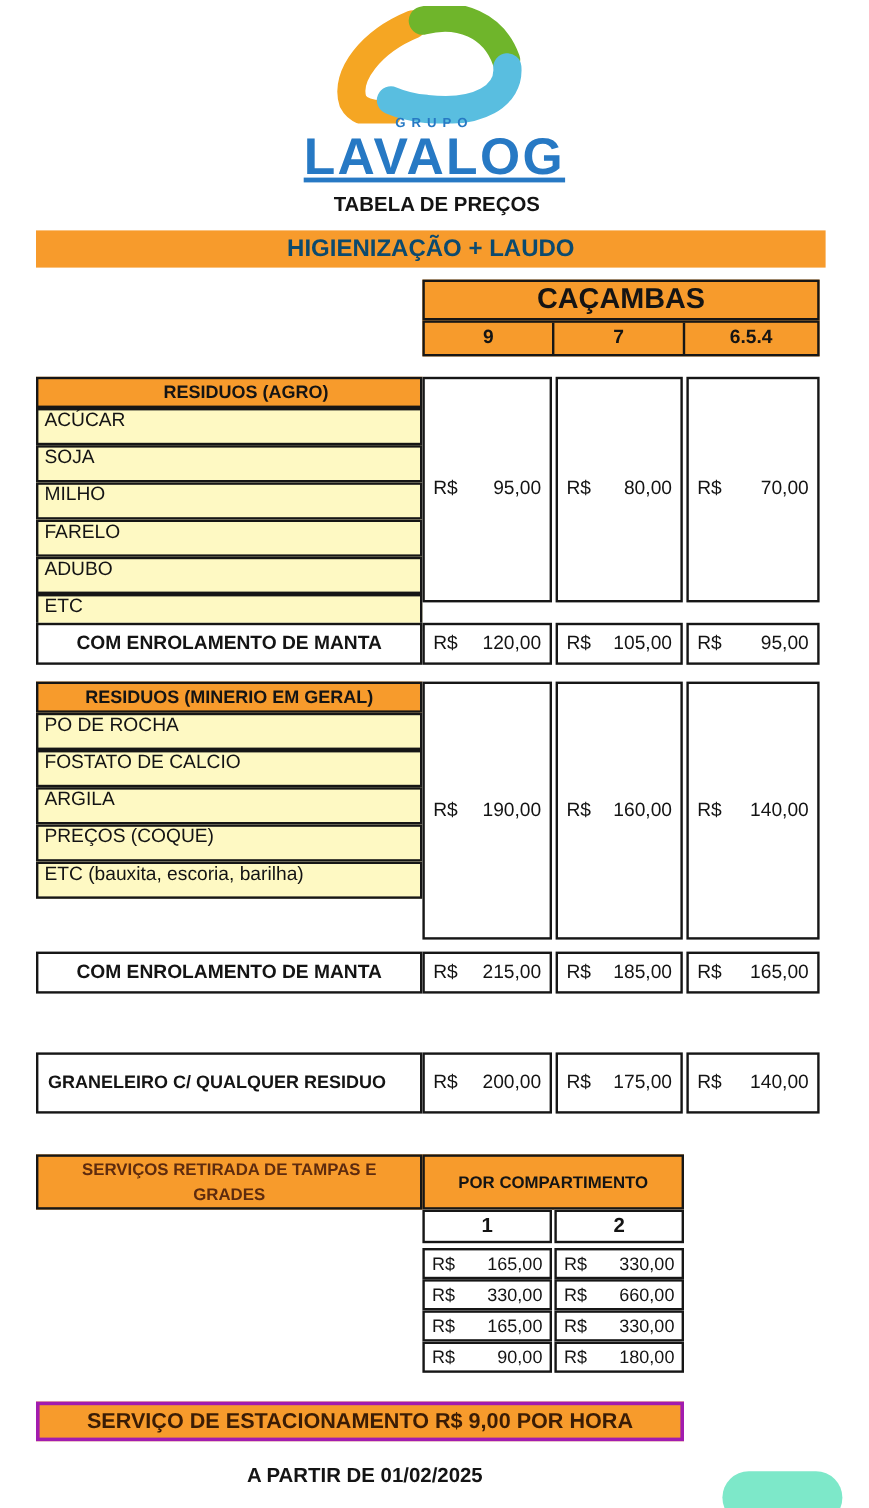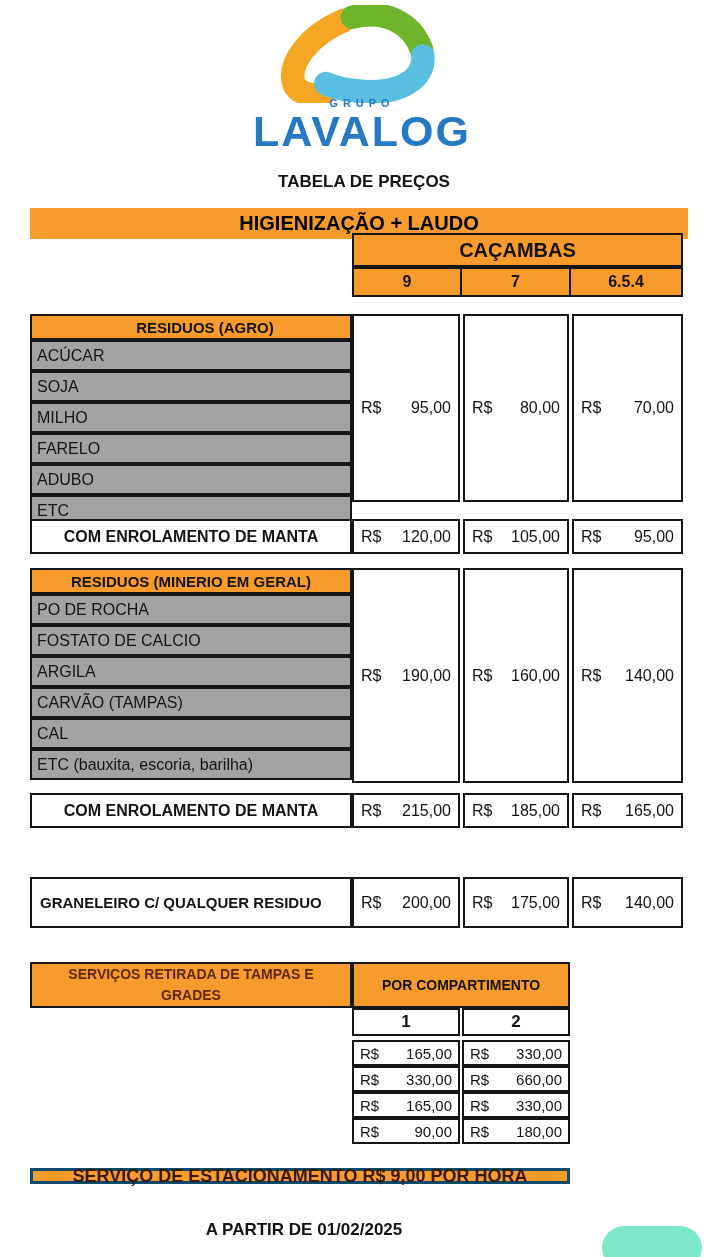--- a/index.html
+++ b/index.html
@@ -23,45 +23,45 @@
   .colA{left:352px;width:108px;}
   .colB{left:463px;width:106px;}
   .colC{left:572px;width:111px;}
   
   .colT1{left:352px;width:108px;}
   .colT2{left:462px;width:108px;}
   .price{display:flex;align-items:center;justify-content:space-between;
          padding:0 7px;font-size:16px;background:#fff;}
   .price.sm{font-size:15px;padding:0 6px;}
   .labelcol{background:transparent;}
-  .irow{height:27px;border:2px solid var(--border);background:#a3a3a3;display:flex;
-        align-items:center;padding:0 5px;font-size:16px;}
+  .irow{height:27px;border:2px solid var(--border);background:#fef9c3;display:flex;
+        padding:0 5px;font-size:16px;}
   .irow.sm{height:26px;font-size:15px;}
   .hdr{font-weight:bold;font-size:15px;}
   .logo-grupo{color:var(--logoblue);font-size:11px;font-weight:bold;letter-spacing:5px;text-align:center;}
-  .logo-name{color:var(--logoblue);font-size:43px;font-weight:bold;letter-spacing:2px;text-align:center;line-height:1;}
+  .logo-name{color:var(--logoblue);font-size:43px;font-weight:bold;letter-spacing:2px;text-align:center;line-height:1;text-decoration:underline;}
 </style>
 </head>
 <body>
 
 <div id="page">
 
   <svg class="abs" style="left:258px;top:5px;" width="205" height="98" viewBox="0 0 200 96">
     <path d="M 84 15 C 50 29, 28 57, 35 78 C 39 86, 50 89, 63 88" fill="none" stroke="#F5A623" stroke-width="23" stroke-linecap="round"></path>
     <path d="M 92 12 C 122 4, 150 16, 160 44" fill="none" stroke="#6FB52B" stroke-width="23" stroke-linecap="round"></path>
     <path d="M 161 50 C 163 73, 138 89, 95 84 C 84 83, 73 80, 66 77" fill="none" stroke="#59BEE0" stroke-width="23" stroke-linecap="round"></path>
   </svg>
   <div class="abs logo-grupo" style="left:262px;top:97px;width:200px;">GRUPO</div>
   <div class="abs logo-name" style="left:212px;top:110px;width:300px;">LAVALOG</div>
 
-  <div class="abs bold" style="left:164px;top:161px;width:400px;text-align:center;font-size:17px;margin-top:11px;">TABELA DE PREÇOS</div>
-
-  <div class="abs orange cell center bold" style="left:30px;top:208px;width:658px;height:31px;font-size:20px;color:#000000;">HIGIENIZAÇÃO + LAUDO</div>
-
-  <div class="abs orange bordered cell center bold" style="left:352px;top:233px;width:331px;height:34px;font-size:20px;">CAÇAMBAS</div>
+  <div class="abs bold" style="left:164px;top:161px;width:400px;text-align:center;font-size:17px;">TABELA DE PREÇOS</div>
+
+  <div class="abs orange cell center bold" style="left:30px;top:192px;width:658px;height:31px;font-size:20px;color:#0c4a6e;">HIGIENIZAÇÃO + LAUDO</div>
+
+  <div class="abs orange bordered cell center bold" style="left:352px;top:233px;width:331px;height:34px;font-size:24px;">CAÇAMBAS</div>
 
   <div class="abs bordered orange" style="left:352px;top:267px;width:331px;height:30px;display:flex;">
     <div class="cell center bold" style="flex:0 0 106px;font-size:16px;">9</div>
     <div class="cell center bold" style="flex:0 0 107px;border-left:2px solid var(--border);font-size:16px;">7</div>
     <div class="cell center bold" style="flex:1;border-left:2px solid var(--border);font-size:16px;">6.5.4</div>
   </div>
 
   <div class="abs orange bordered cell center hdr" style="left:30px;top:314px;width:322px;height:26px;padding-left:28px;">RESIDUOS (AGRO)</div>
   <div class="abs labelcol" style="left:30px;top:340px;width:322px;">
     <div class="irow">
@@ -115,24 +115,21 @@
     <div class="irow">
         <span>PO DE ROCHA</span>
       </div>
     <div class="irow">
         <span>FOSTATO DE CALCIO</span>
       </div>
     <div class="irow">
         <span>ARGILA</span>
       </div>
     <div class="irow">
-        <span>CARVÃO (TAMPAS)</span>
-      </div>
-    <div class="irow">
-        <span>CAL</span>
+        <span>PREÇOS (COQUE)</span>
       </div>
     <div class="irow">
         <span>ETC (bauxita, escoria, barilha)</span>
       </div>
   </div>
   <div class="abs bordered price colA" style="top:568px;height:215px;">
     <span>R$</span>
       <span>190,00</span>
   </div>
   <div class="abs bordered price colB" style="top:568px;height:215px;">
@@ -204,19 +201,19 @@
   </div>
   <div class="abs bordered price sm colT1" style="top:1118px;height:26px;">
     <span>R$</span>
       <span>90,00</span>
   </div>
   <div class="abs bordered price sm colT2" style="top:1118px;height:26px;">
     <span>R$</span>
       <span>180,00</span>
   </div>
 
-  <div class="abs orange cell center bold" style="left:30px;top:1168px;width:540px;height:16px;border:3px solid #0c4a6e;font-size:18px;color:var(--bannertext);">SERVIÇO DE ESTACIONAMENTO R$ 9,00 POR HORA</div>
+  <div class="abs orange cell center bold" style="left:30px;top:1168px;width:540px;height:33px;border:3px solid #a21caf;font-size:18px;color:var(--bannertext);">SERVIÇO DE ESTACIONAMENTO R$ 9,00 POR HORA</div>
 
   <div class="abs bold" style="left:104px;top:1220px;width:400px;text-align:center;font-size:17px;">A PARTIR DE 01/02/2025</div>
 
   <div class="abs" style="left:602px;top:1226px;width:100px;height:44px;background:var(--teal);border-radius:22px;"></div>
 
 </div>
 
 </body></html>

